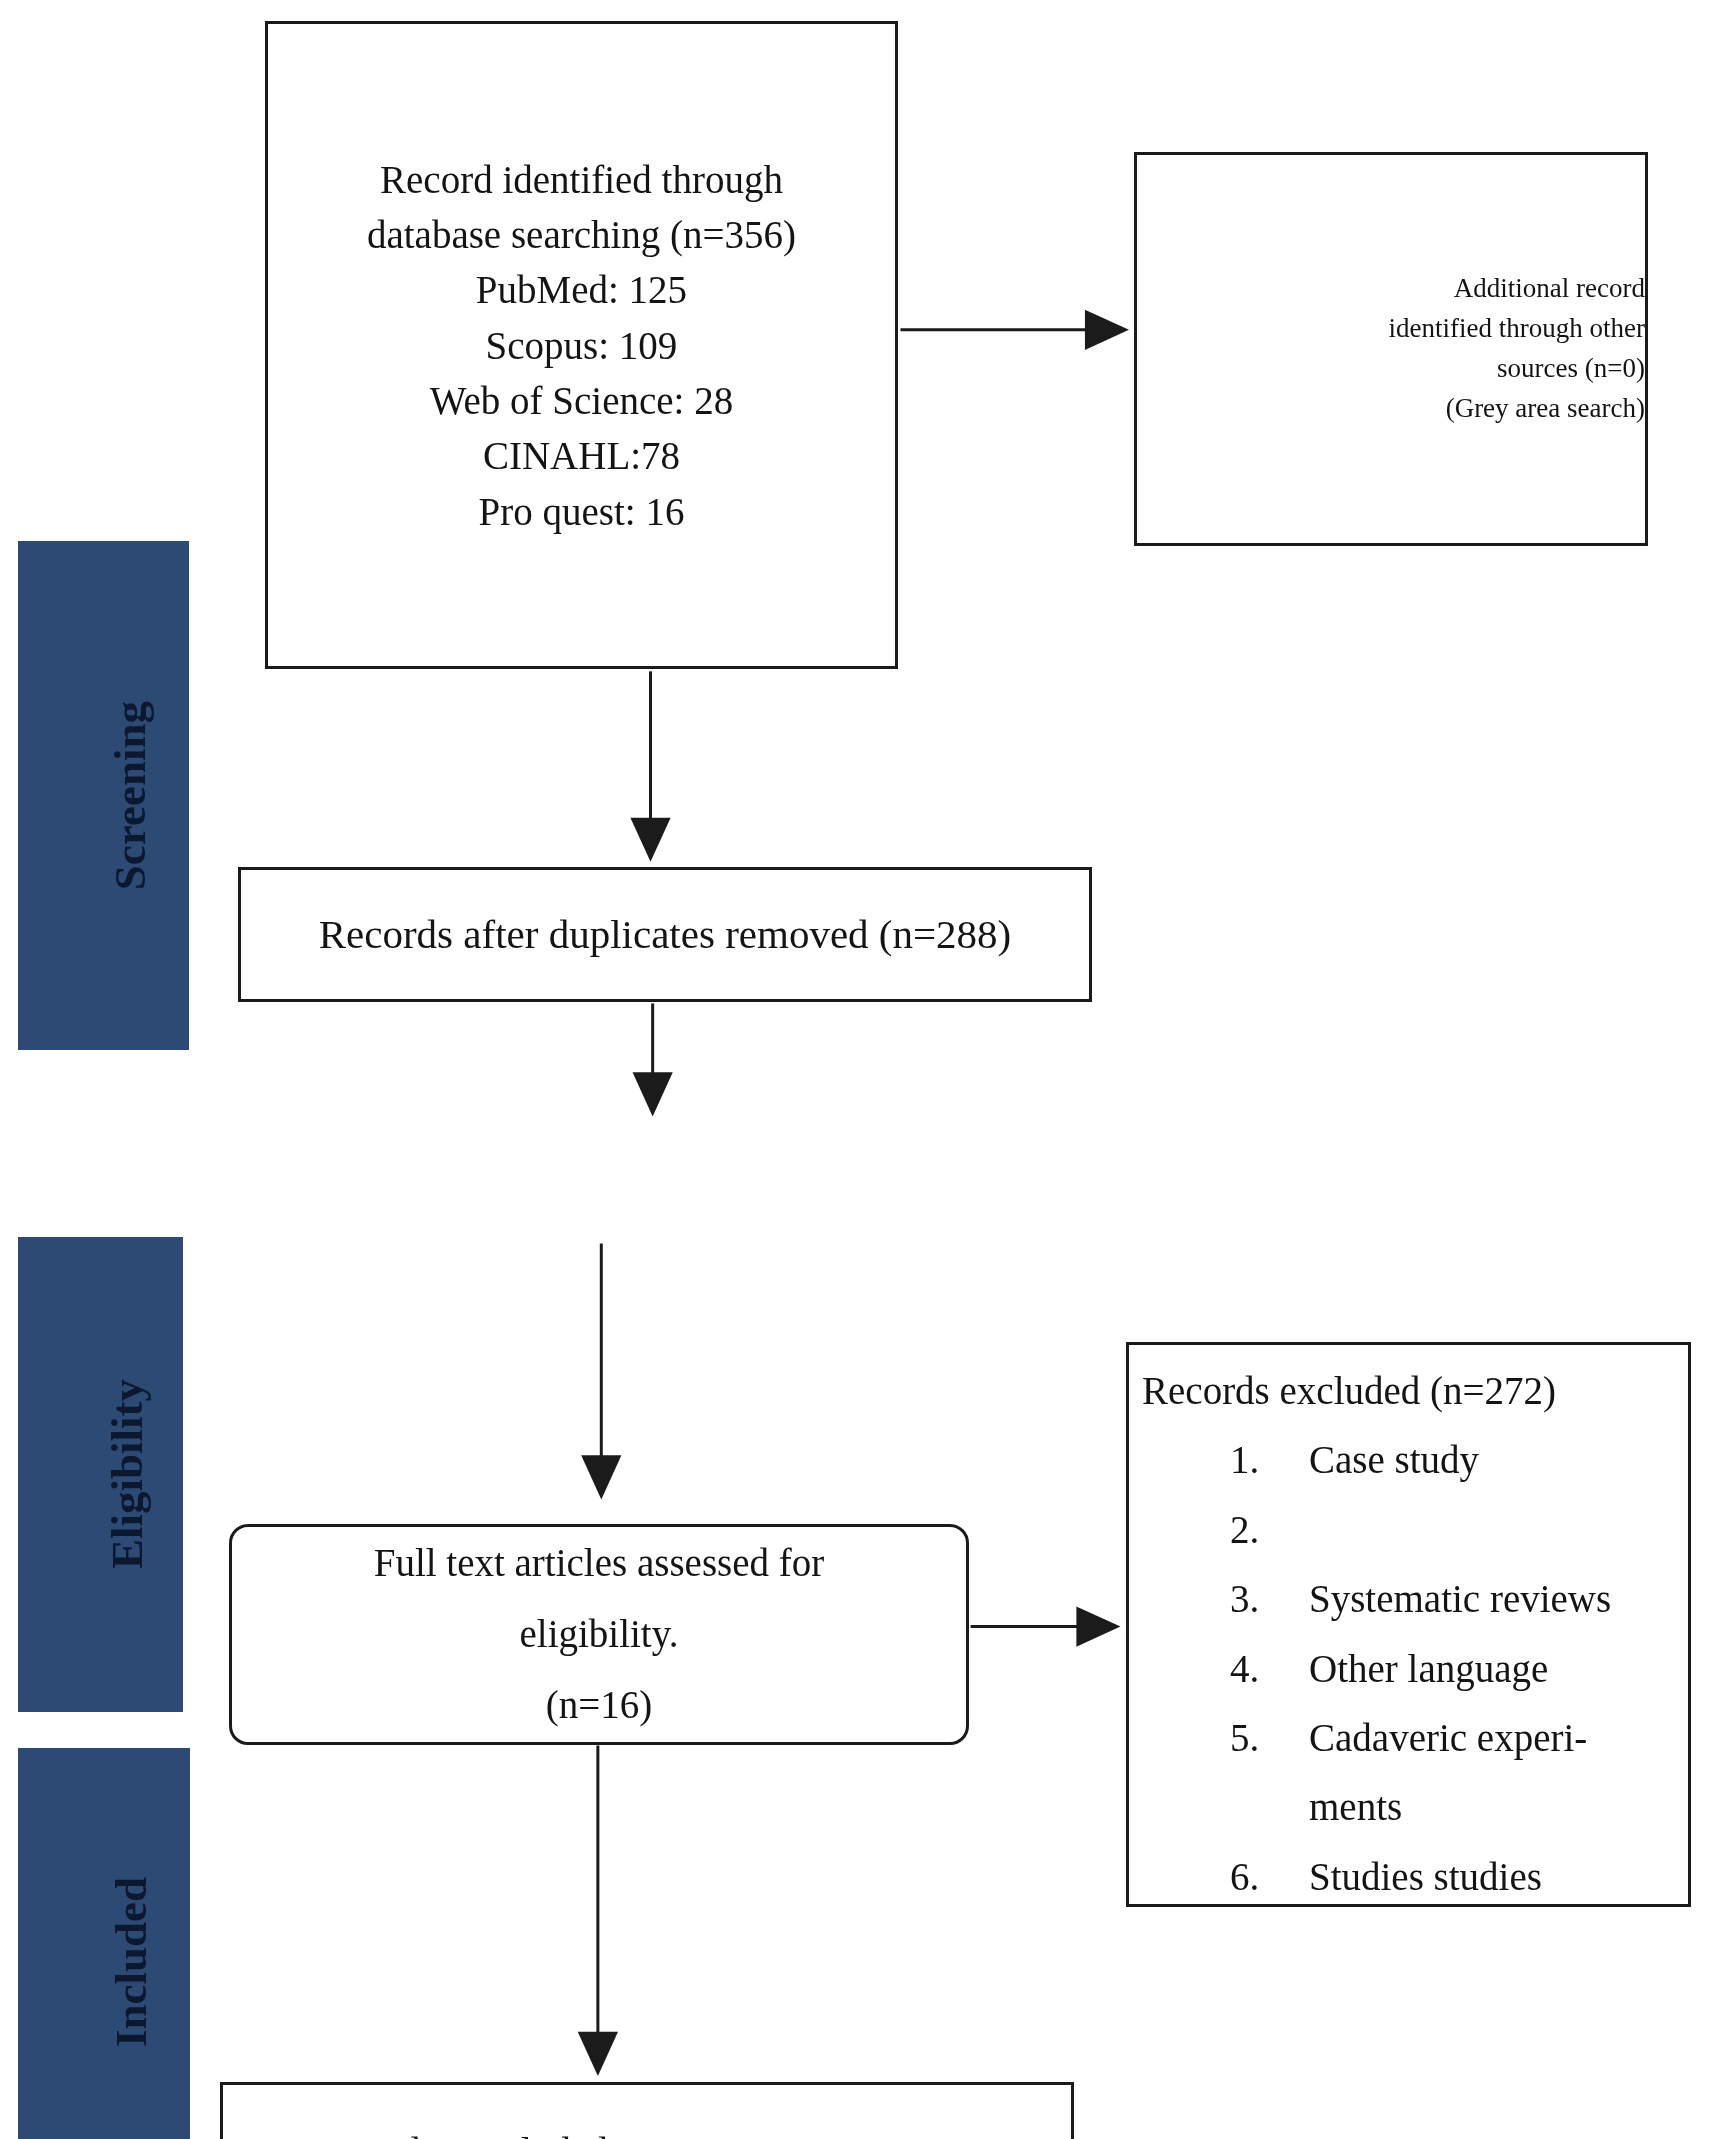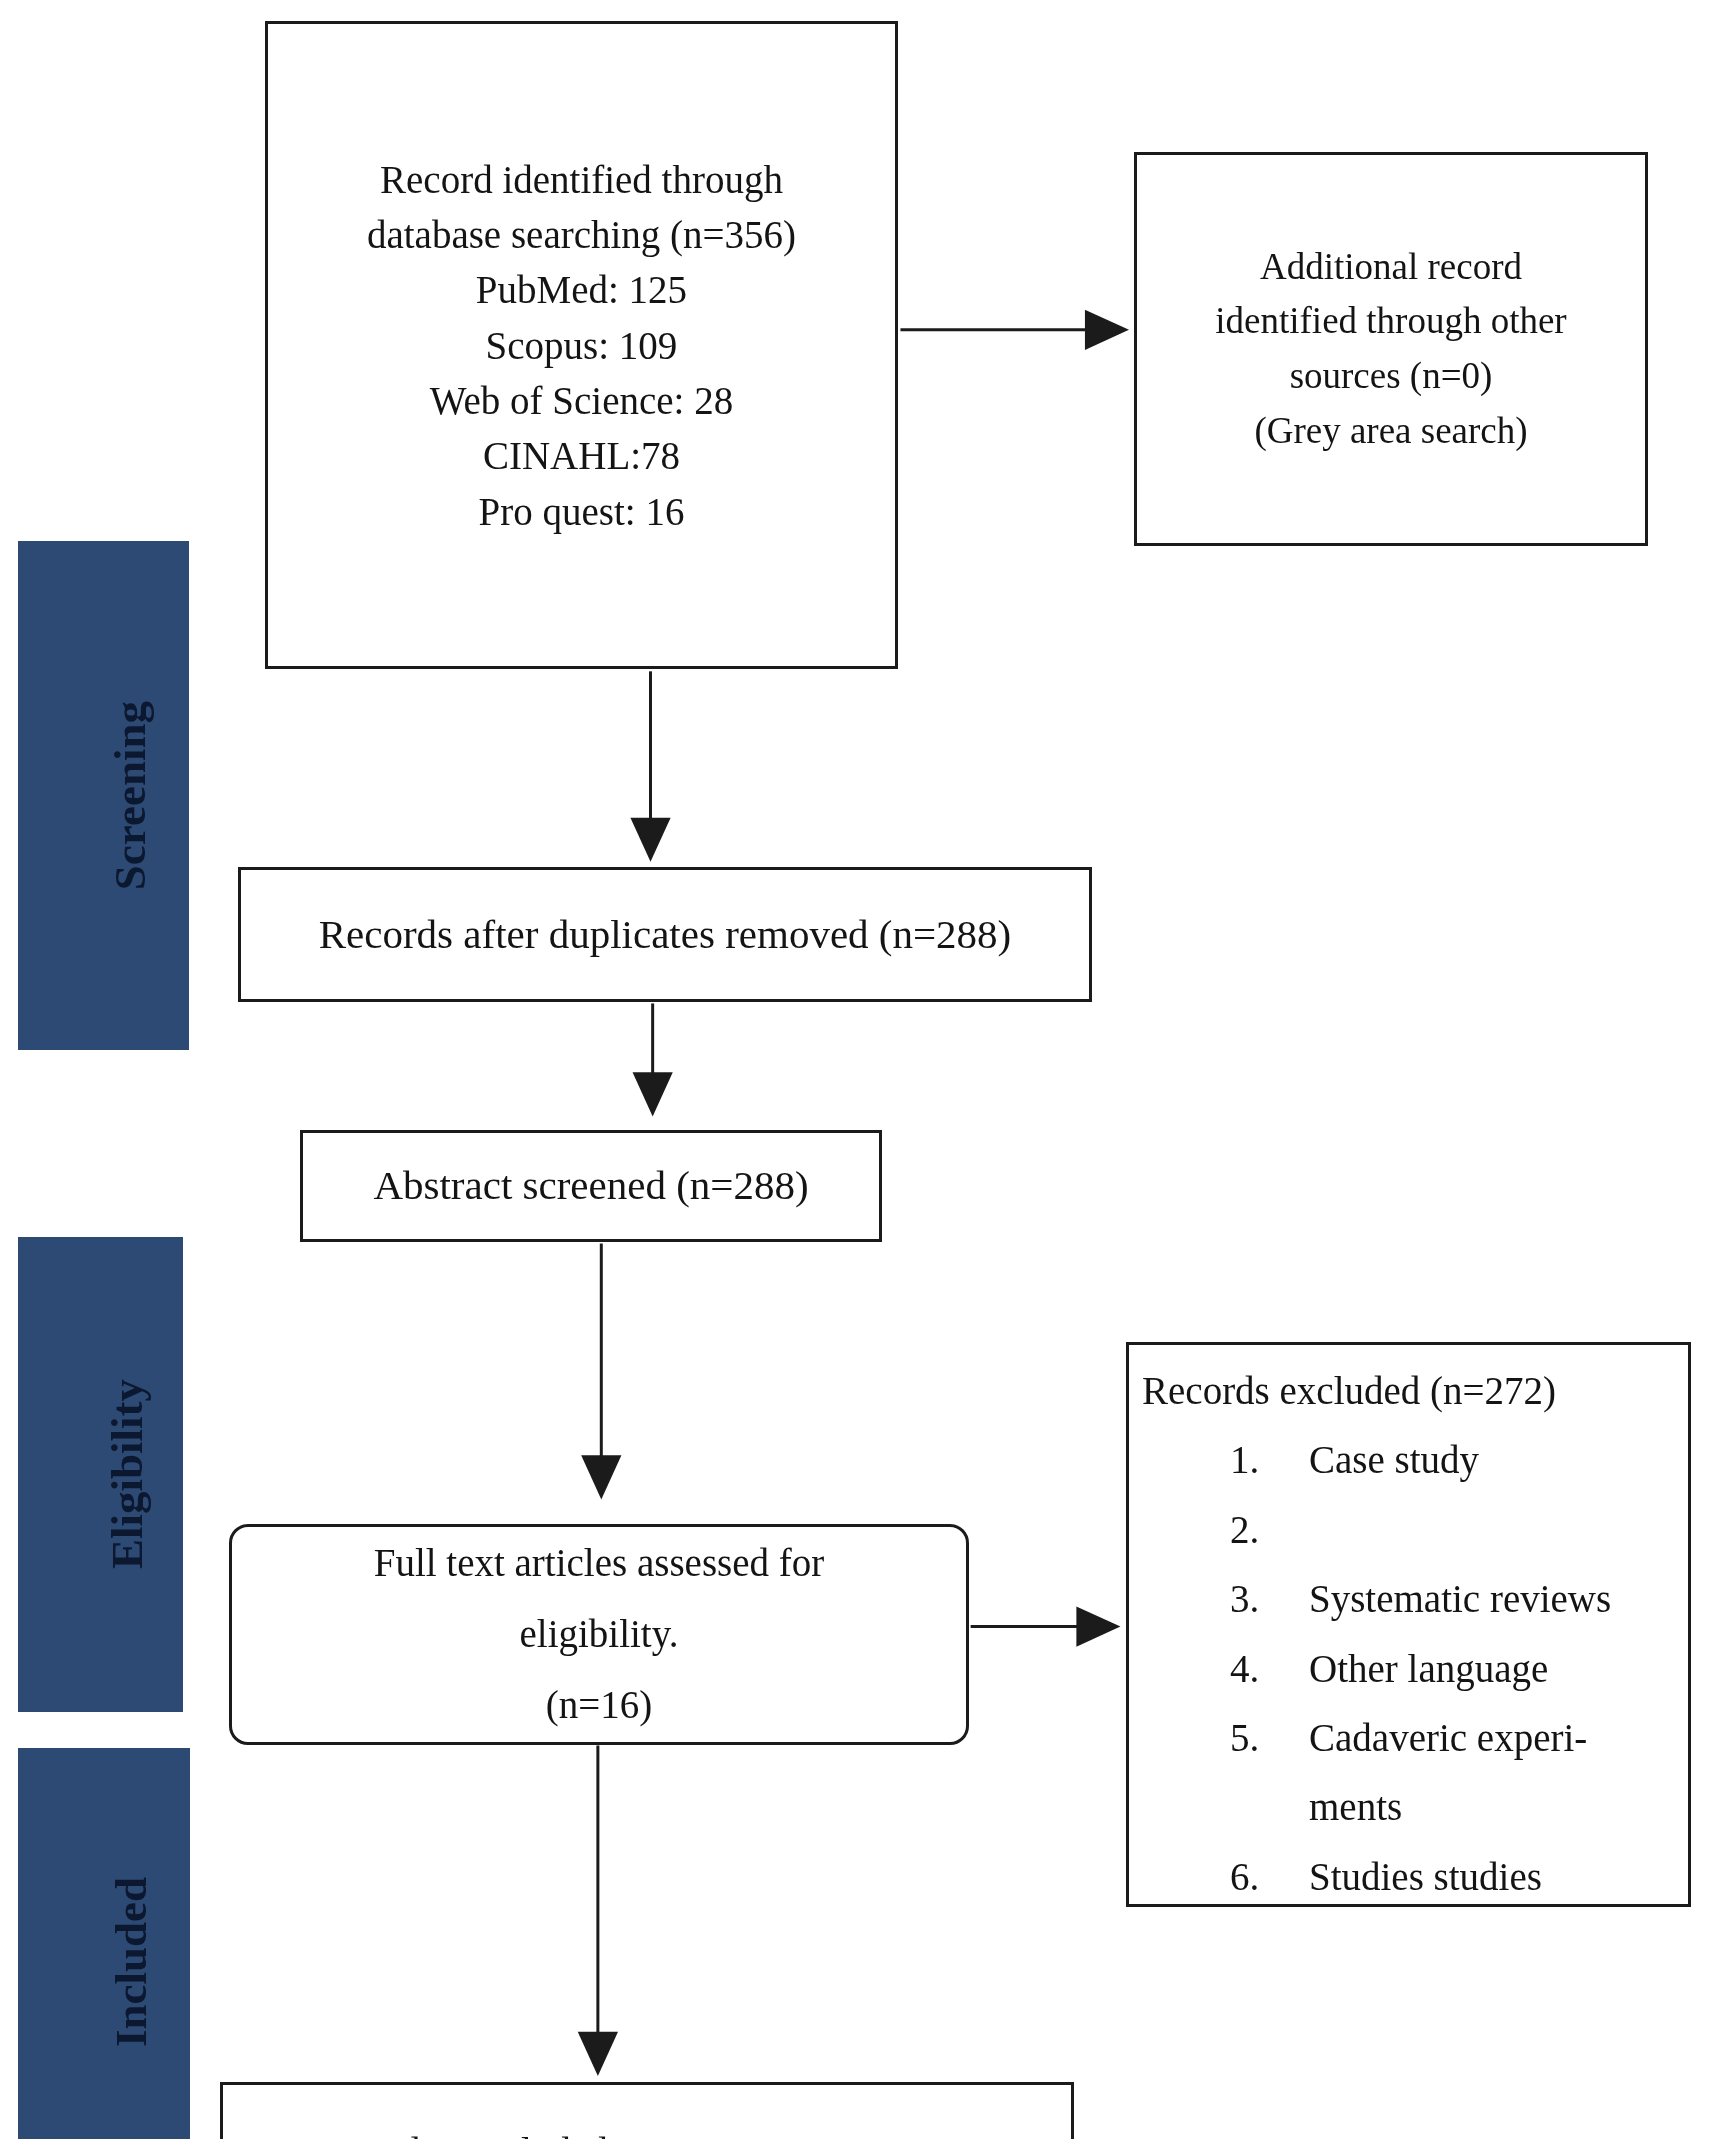--- a/index.html
+++ b/index.html
@@ -32,21 +32,21 @@
     align-items: center;
     justify-content: center;
     text-align: center;
   }
   .box .lines { width: 100%; }
 
   .box-identification { left: 265px; top: 21.4px;  width: 633px; height: 648px; }
   .box-identification .lines { font-size: 39px; line-height: 1.42; }
 
   .box-additional { left: 1134px; top: 152px; width: 514px; height: 394px; }
-  .box-additional .lines { font-size: 37px; line-height: 1.48; }
+  .box-additional .lines { font-size: 27px; line-height: 1.48; text-align: right; }
 
   .box-duplicates { left: 238px; top: 867px; width: 854px; height: 135px; text-align: center; }
   .box-duplicates .lines { font-size: 41px; line-height: 1.3; }
 
   .box-abstract { left: 300px; top: 1130px; width: 582px; height: 112px; }
   .box-abstract .lines { font-size: 41px; line-height: 1.3; }
 
   .box-fulltext { left: 229px; top: 1524px; width: 740px; height: 221px; border-radius: 19px; }
   .box-fulltext .lines { font-size: 39px; line-height: 1.82; }
 
@@ -145,23 +145,20 @@
   </div>
 
   <div class="box box-additional">
     <div class="lines">Additional record<br>identified through other<br>sources (n=0)<br>(Grey area search)</div>
   </div>
 
   <div class="box box-duplicates">
     <div class="lines">Records after duplicates removed (n=288)</div>
   </div>
 
-  <div class="box box-abstract">
-    <div class="lines">Abstract screened (n=288)</div>
-  </div>
 
   <div class="box box-fulltext">
     <div class="lines">Full text articles assessed for<br>eligibility.<br>(n=16)</div>
   </div>
 
   <div class="box box-excluded">
     <div class="excluded-title">Records excluded (n=272)</div>
     <ol class="excluded-list">
       <li class="excluded-item">
         <span class="num">1.</span>

